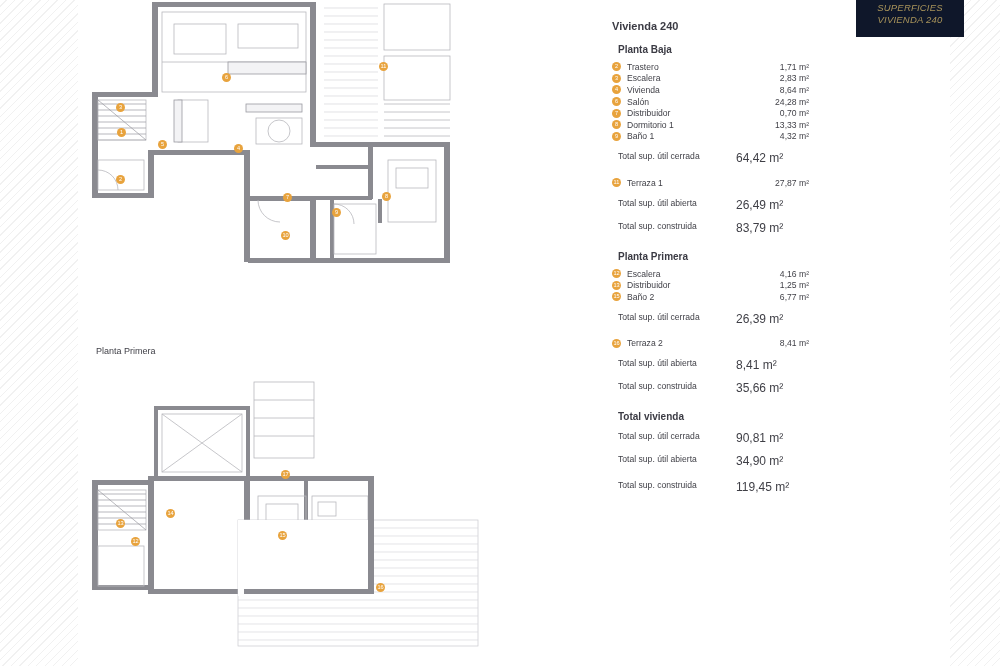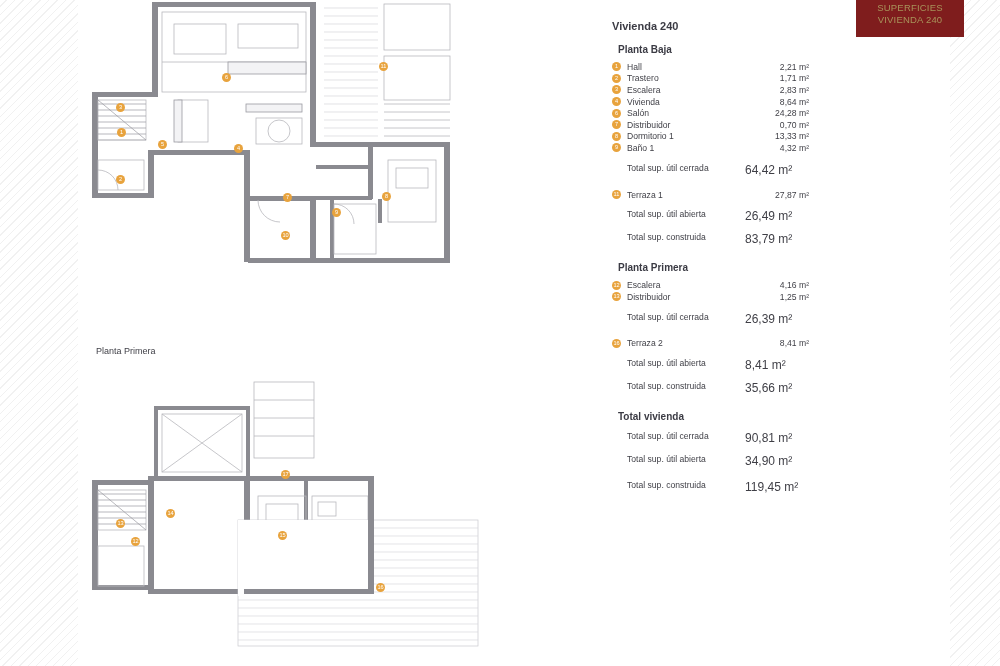--- a/index.html
+++ b/index.html
@@ -42,28 +42,29 @@
     width: 340px;
     font-size: 8.5px;
     color: #3f3f46;
   }
   .banner {
     position: absolute;
     left: 856px;
     top: 0px;
     width: 108px;
     height: 37px;
-    background: #7f1d1d;
+    background: #0f172a;
     color: #b09a5c;
     font-size: 9.5px;
     line-height: 12px;
     text-align: center;
     padding-top: 2px;
     box-sizing: border-box;
     letter-spacing: .2px;
+    font-style: italic;
   }
   .banner div { color: #a8935a; }
   .panel h1 {
     font-size: 11px;
     font-weight: bold;
     color: #3b3b44;
     margin: 20px 0 0 0;
   }
   .panel h2 {
     font-size: 10px;
@@ -96,21 +97,21 @@
   }
   .rval {
     width: 56px;
     text-align: right;
     color: #3f3f46;
     font-size: 8.6px;
   }
   .total {
     display: flex;
     margin-top: 9px;
-    margin-left: 15px;
+    margin-left: 6px;
   }
   .total .tname { width: 118px; font-size: 8.6px; }
   .total .tval { width: 54px; font-size: 12px; }
 
   
   .plan-label {
     position: absolute;
     font-size: 9px;
     color: #3f3f46;
   }
@@ -333,25 +334,20 @@
   <div class="banner">
     <div>SUPERFICIES</div>
     <div>VIVIENDA 240</div>
   </div>
 
   <div class="panel">
     <h1>Vivienda 240</h1>
     <h2>Planta Baja</h2>
     <div id="ground-rooms">
         <div class="row">
-          <span class="bullet">1</span>
-          <span class="rname">Hall</span>
-          <span class="rval">2,21 m²</span>
-        </div>
-        <div class="row">
           <span class="bullet">2</span>
           <span class="rname">Trastero</span>
           <span class="rval">1,71 m²</span>
         </div>
         <div class="row">
           <span class="bullet">3</span>
           <span class="rname">Escalera</span>
           <span class="rval">2,83 m²</span>
         </div>
         <div class="row">
@@ -405,20 +401,25 @@
     <div id="first-rooms">
         <div class="row">
           <span class="bullet">12</span>
           <span class="rname">Escalera</span>
           <span class="rval">4,16 m²</span>
         </div>
         <div class="row">
           <span class="bullet">13</span>
           <span class="rname">Distribuidor</span>
           <span class="rval">1,25 m²</span>
+        </div>
+        <div class="row">
+          <span class="bullet">15</span>
+          <span class="rname">Baño 2</span>
+          <span class="rval">6,77 m²</span>
         </div>
       </div>
     <div class="total">
       <span class="tname">Total sup. útil cerrada</span>
       <span class="tval">26,39 m²</span>
     </div>
     <div style="height:12px"></div>
     <div id="first-open-rooms">
         <div class="row">
           <span class="bullet">16</span>

